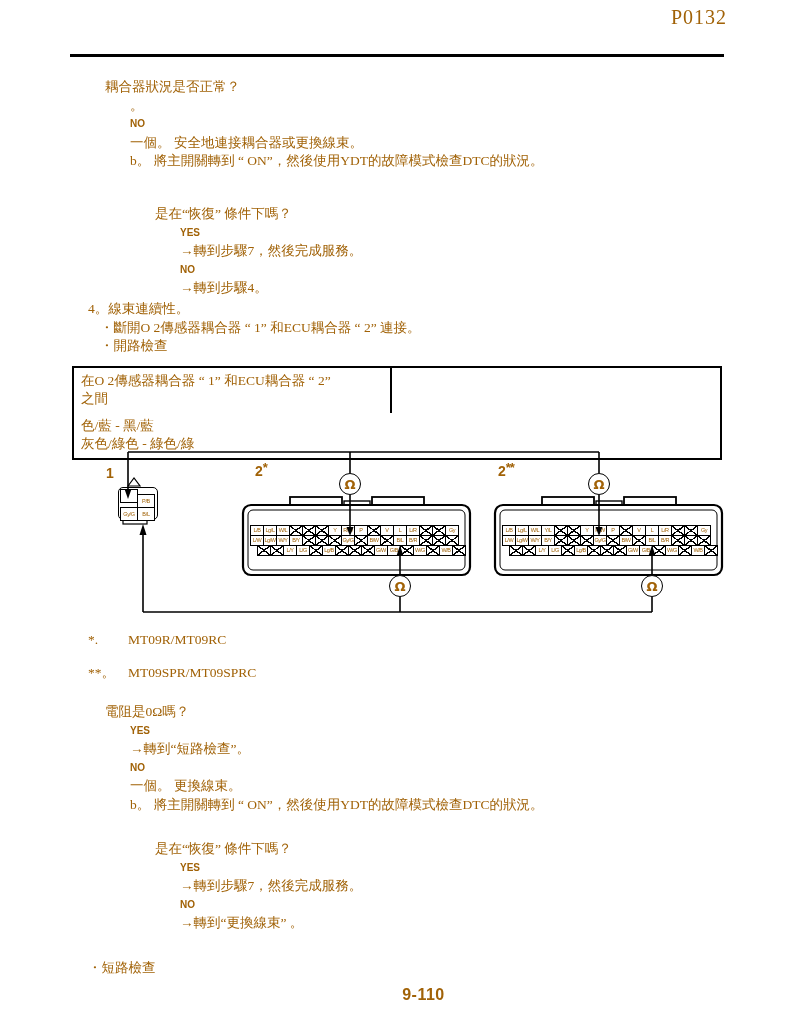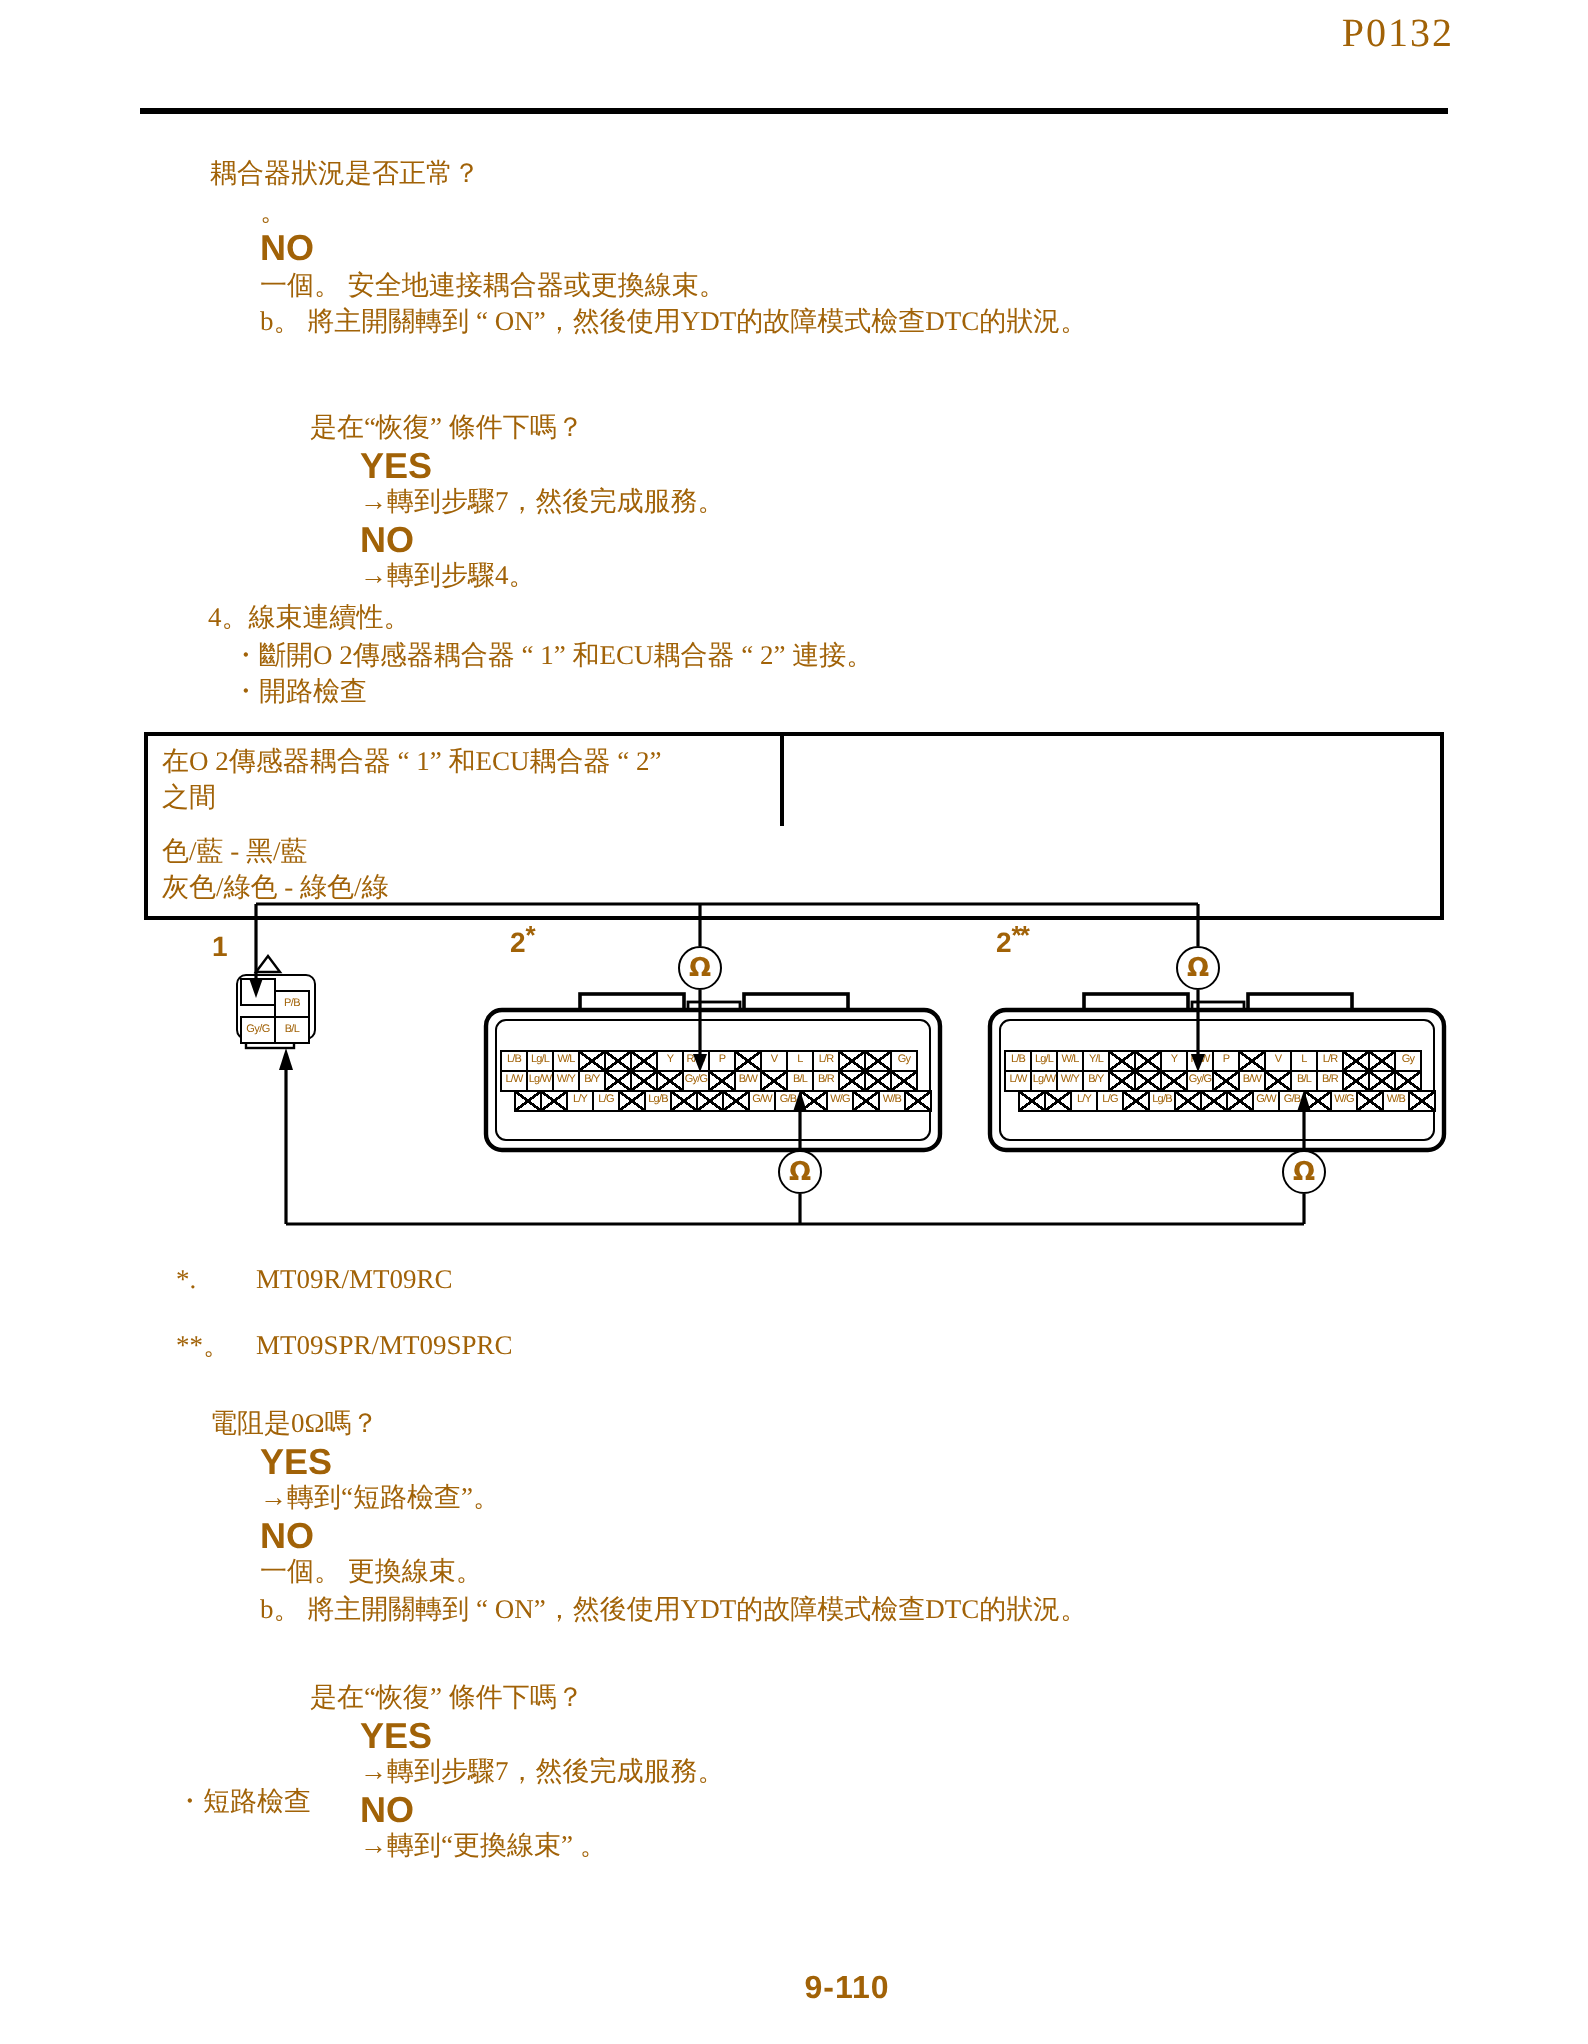--- a/index.html
+++ b/index.html
@@ -4,21 +4,21 @@
 <style>
   html,body{margin:0;padding:0;background:#fff;}
   #page{position:relative;width:794px;height:1022px;background:#fff;color:#a16207;overflow:hidden;
         font-family:"Liberation Serif",serif;padding-left:17px;}
   .hrule{position:absolute;left:70px;top:54px;width:654px;height:2.5px;background:#000;}
   .dtc{position:absolute;top:6px;right:84px;font:20px "Liberation Serif",serif;letter-spacing:1px;}
   .tb{position:absolute;font:13.5px/18.5px "Liberation Serif",serif;white-space:nowrap;}
   .tb div{height:18.5px;}
   .in{padding-left:25px;}
   .in2{padding-left:12px;}
-  .yn{font-family:"Liberation Sans",sans-serif;font-weight:bold;font-size:18px;}
+  .yn{font-family:"Liberation Sans",sans-serif;font-weight:bold;font-size:10px;}
   
   .spec-table{position:absolute;left:72px;top:366px;width:650px;display:flex;border:2px solid #000;box-sizing:border-box;background:#fff;flex-direction:column;}
   .spec-table .cell{font:13.5px/17.5px "Liberation Serif",serif;padding:4px 7px 6px 7px;}
   .spec-table .left{width:318px;border-right:2px solid #000;box-sizing:border-box;}
   .spec-table .right{flex:1;}
   
   .diagram{position:absolute;left:0;top:445px;width:794px;height:210px;}
   .diagram svg{position:absolute;left:0;top:0;pointer-events:none;}
   .dlabel{position:absolute;font:bold 14px "Liberation Sans",sans-serif;}
   .dlabel .sup{font-size:13px;vertical-align:4px;letter-spacing:-1px;}
@@ -64,21 +64,21 @@
   </div>
 
   <div class="tb" style="left:155px;top:205px;">
     <div>是在“恢復” 條件下嗎？</div>
     <div class="in yn">YES</div>
     <div class="in">→轉到步驟7，然後完成服務。</div>
     <div class="in yn">NO</div>
     <div class="in">→轉到步驟4。</div>
   </div>
 
-  <div class="tb" style="left:88px;top:300px;margin-left:16px;">
+  <div class="tb" style="left:88px;top:300px;">
     <div>4。線束連續性。</div>
     <div class="in2">・斷開O 2傳感器耦合器 “ 1” 和ECU耦合器 “ 2” 連接。</div>
     <div class="in2">・開路檢查</div>
   </div>
 
   <div class="spec-table">
     <div class="cell left">
       <div>在O 2傳感器耦合器 “ 1” 和ECU耦合器 “ 2”</div>
       <div>之間</div>
     </div>
@@ -178,18 +178,18 @@
   </div>
 
   <div class="tb" style="left:155px;top:840px;">
     <div>是在“恢復” 條件下嗎？</div>
     <div class="in yn">YES</div>
     <div class="in">→轉到步驟7，然後完成服務。</div>
     <div class="in yn">NO</div>
     <div class="in">→轉到“更換線束” 。</div>
   </div>
 
-  <div class="tb" style="left:88px;top:892px;">
+  <div class="tb" style="left:88px;top:959px;">
     <div>・短路檢查</div>
   </div>
 
   <div class="pageno">9-110</div>
 </div>
 
 </body></html>

